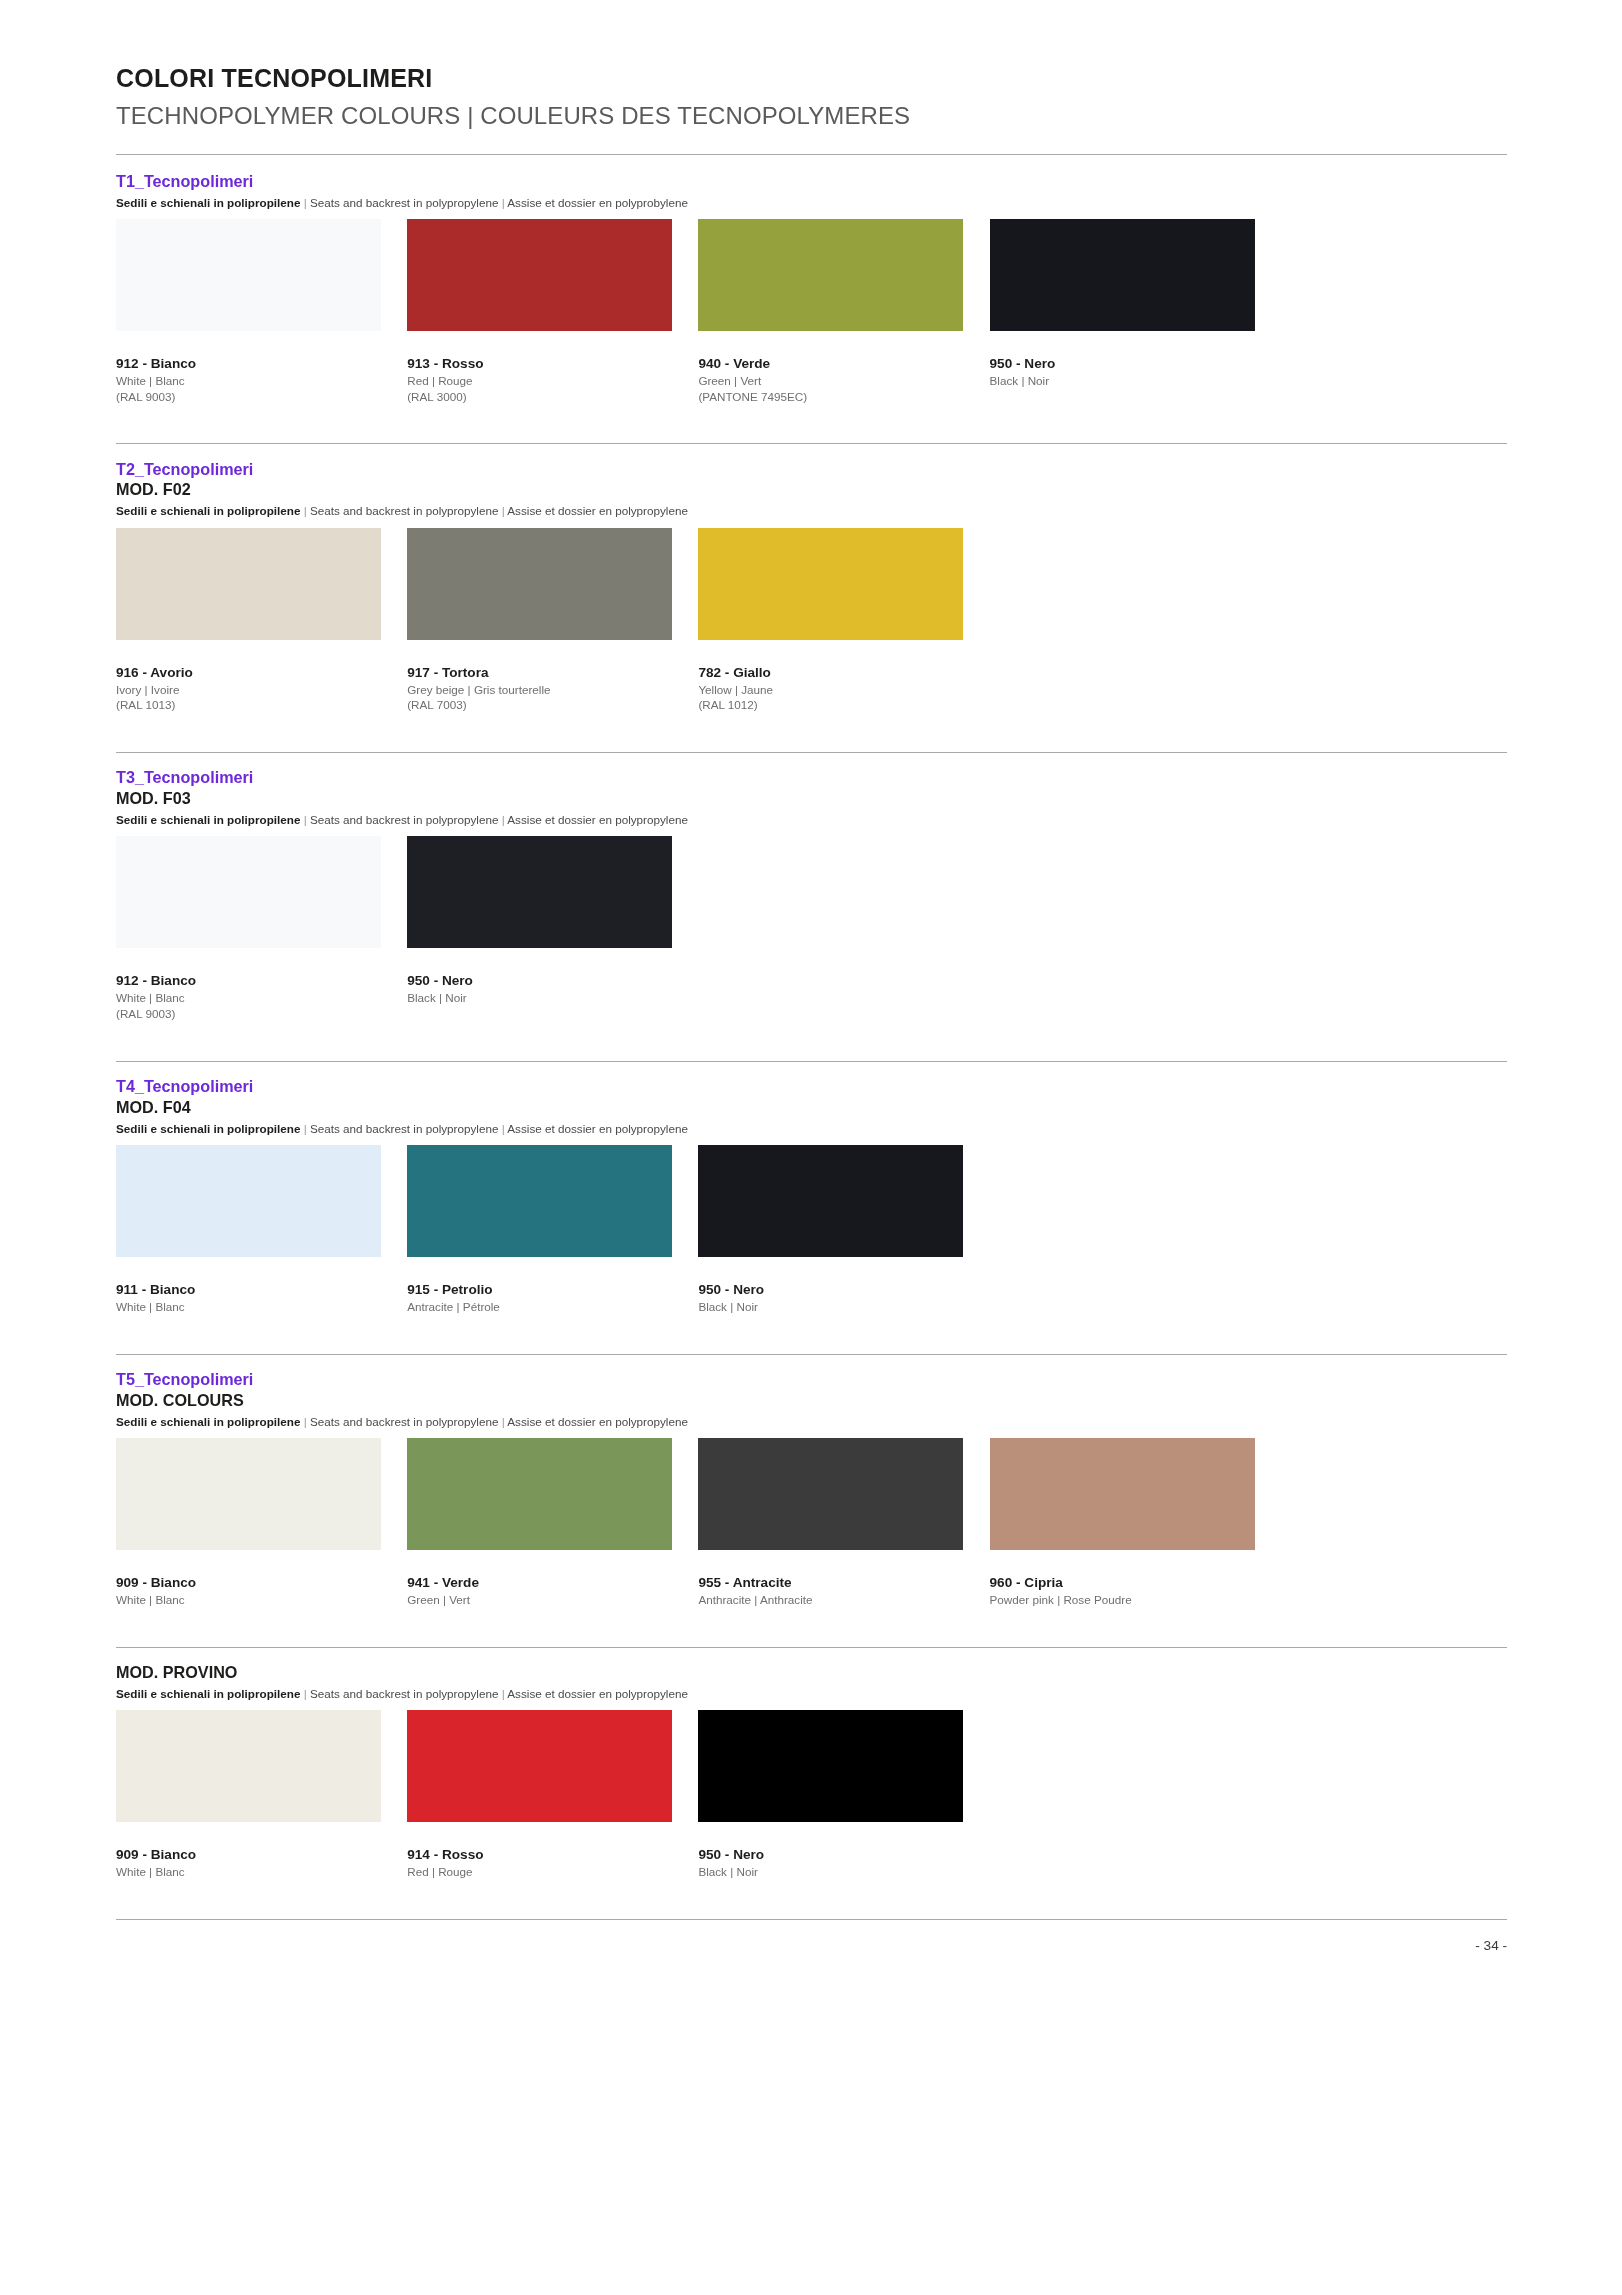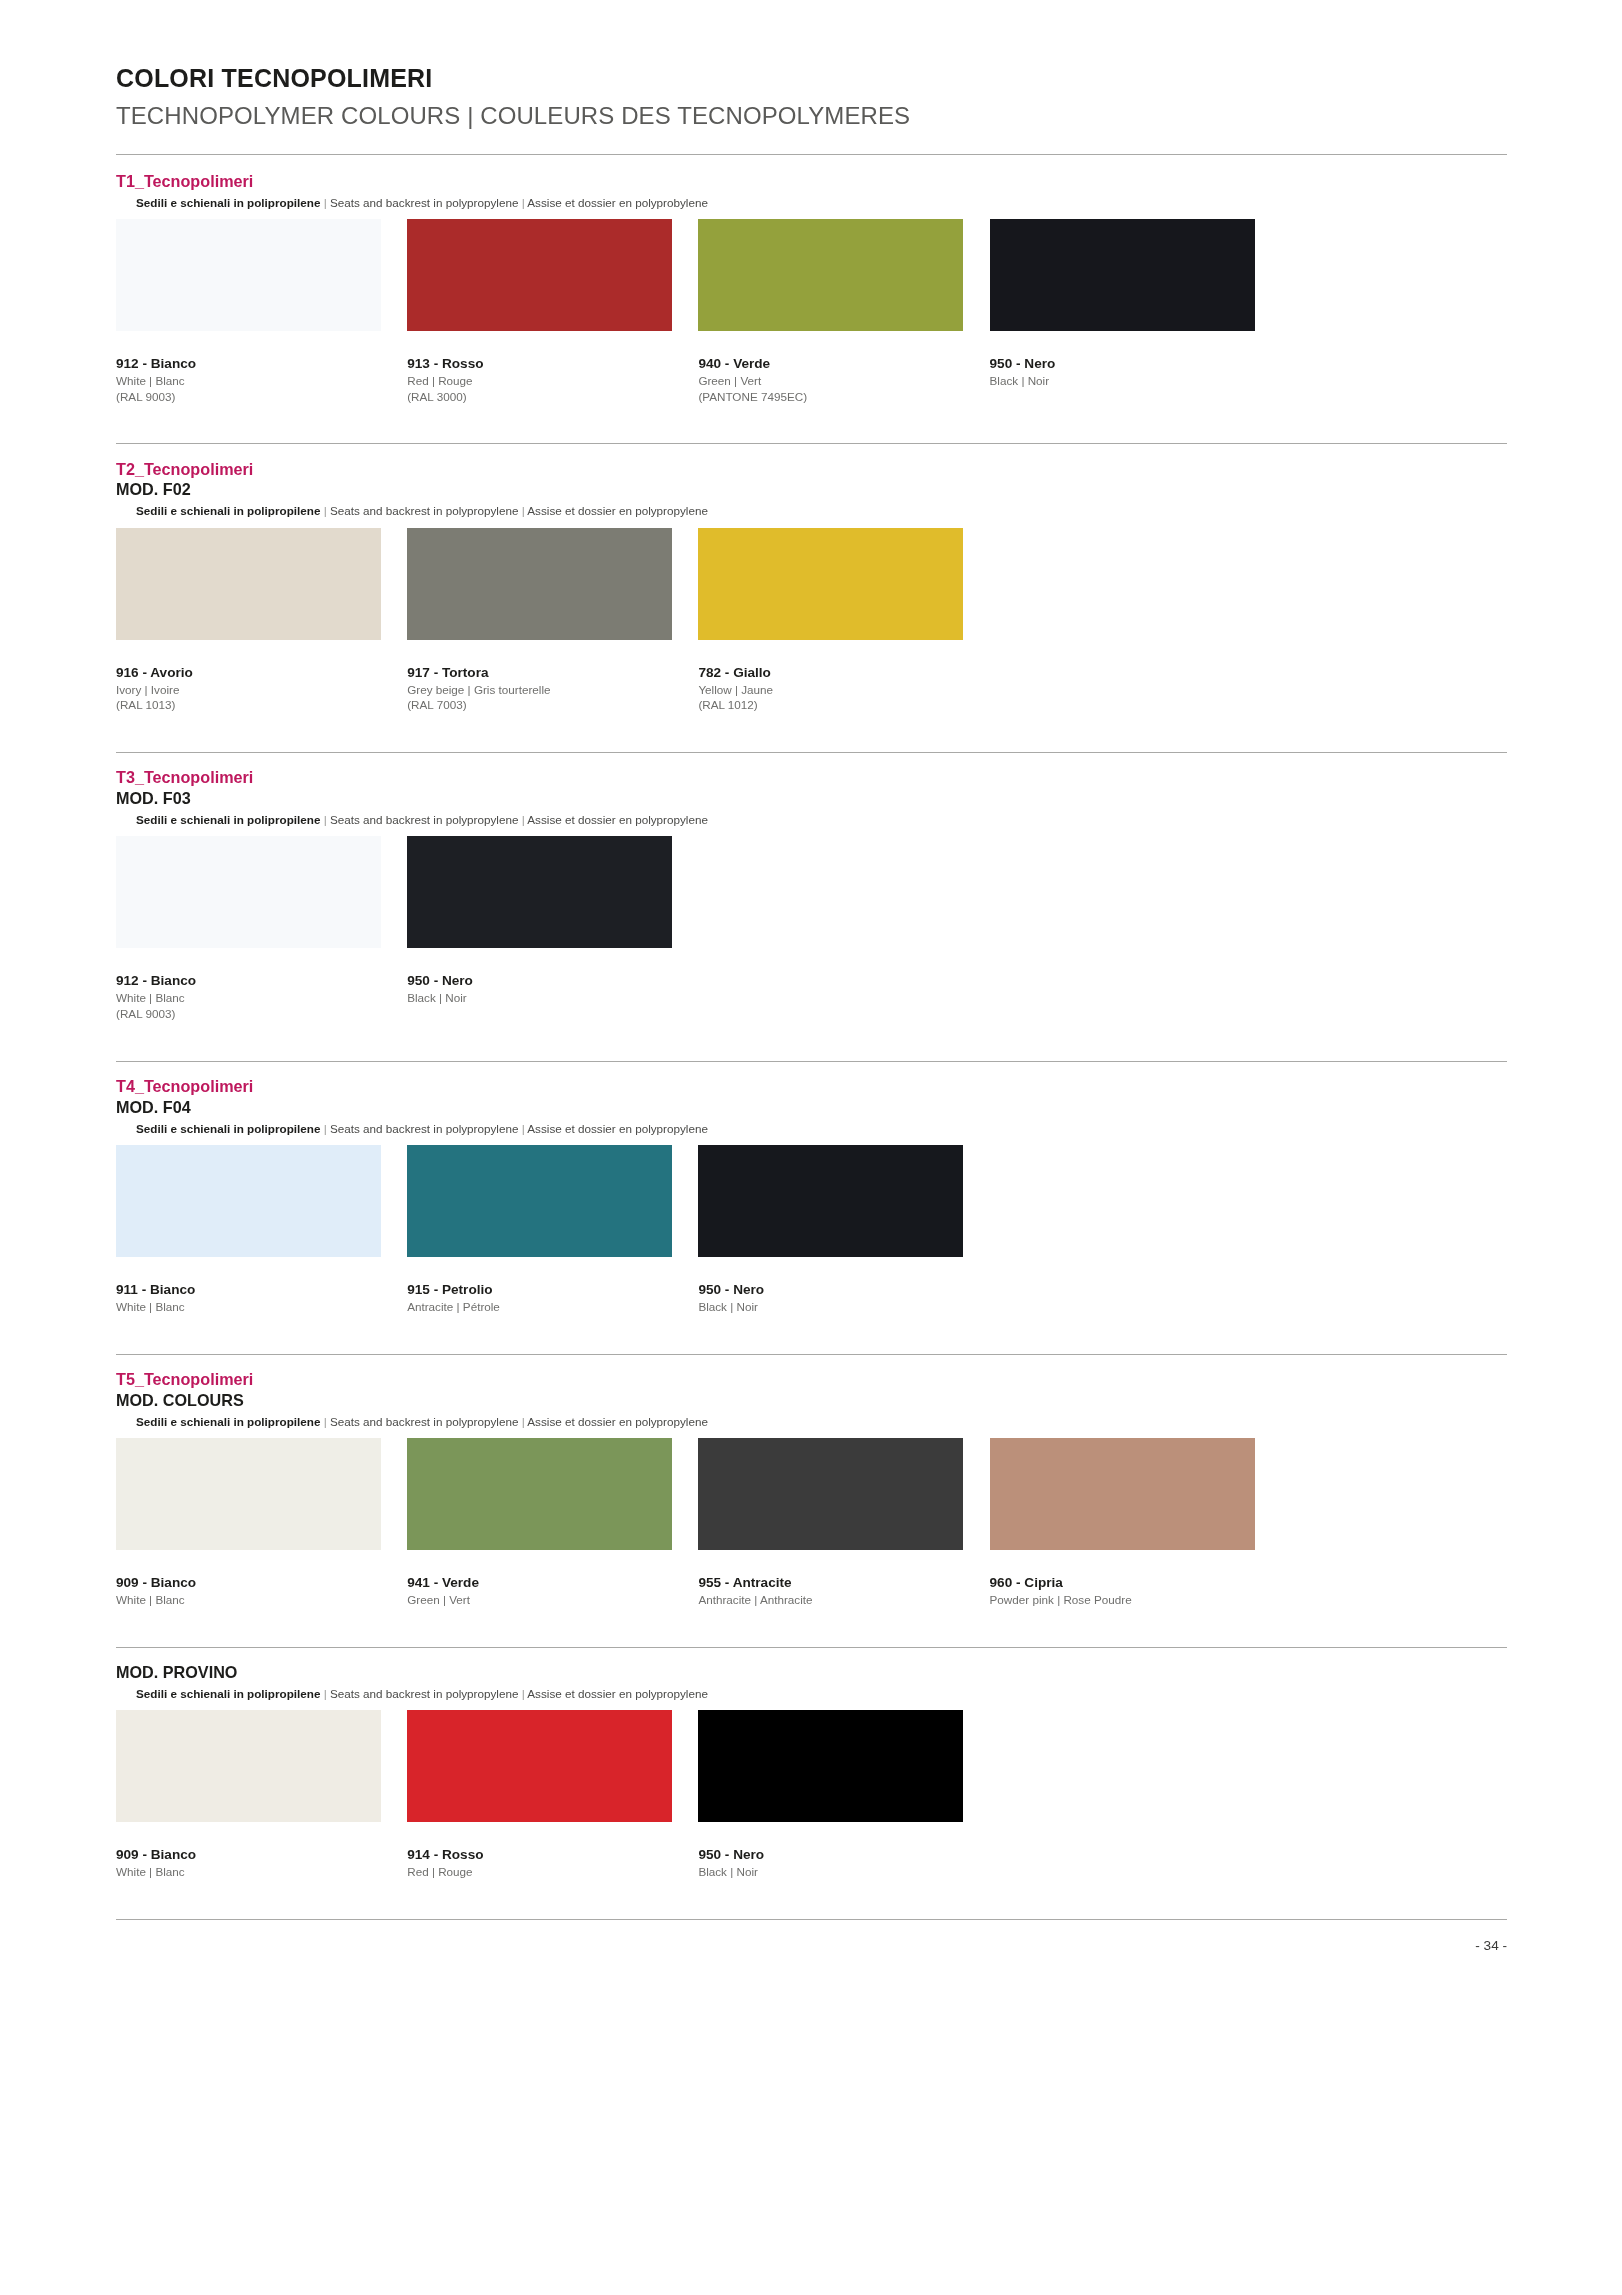--- a/index.html
+++ b/index.html
@@ -46,40 +46,39 @@
   }
   .group {
     margin-top: 0;
   }
   .group-head {
     padding-top: 14.3px;
   }
   .group-code {
     font-size: 16.2px;
     font-weight: bold;
-    color: #be185d;
+    color: #6d28d9;
     line-height: 1.28;
   }
   .group-model {
     font-size: 16.2px;
     font-weight: bold;
     color: #1d1d1b;
     line-height: 1.28;
   }
   .group-desc {
     font-size: 11.7px;
     color: #4a4a48;
     line-height: 1.3;
     margin-top: 3.2px;
     white-space: nowrap;
   }
   .group-desc b {
     color: #1d1d1b;
     font-weight: bold;
-    margin-left: 20px;
   }
   .group-desc .sep {
     color: #9a9a98;
     font-weight: normal;
   }
   .swatches {
     display: flex;
     margin-top: 9px;
   }
   .swatch-cell {

